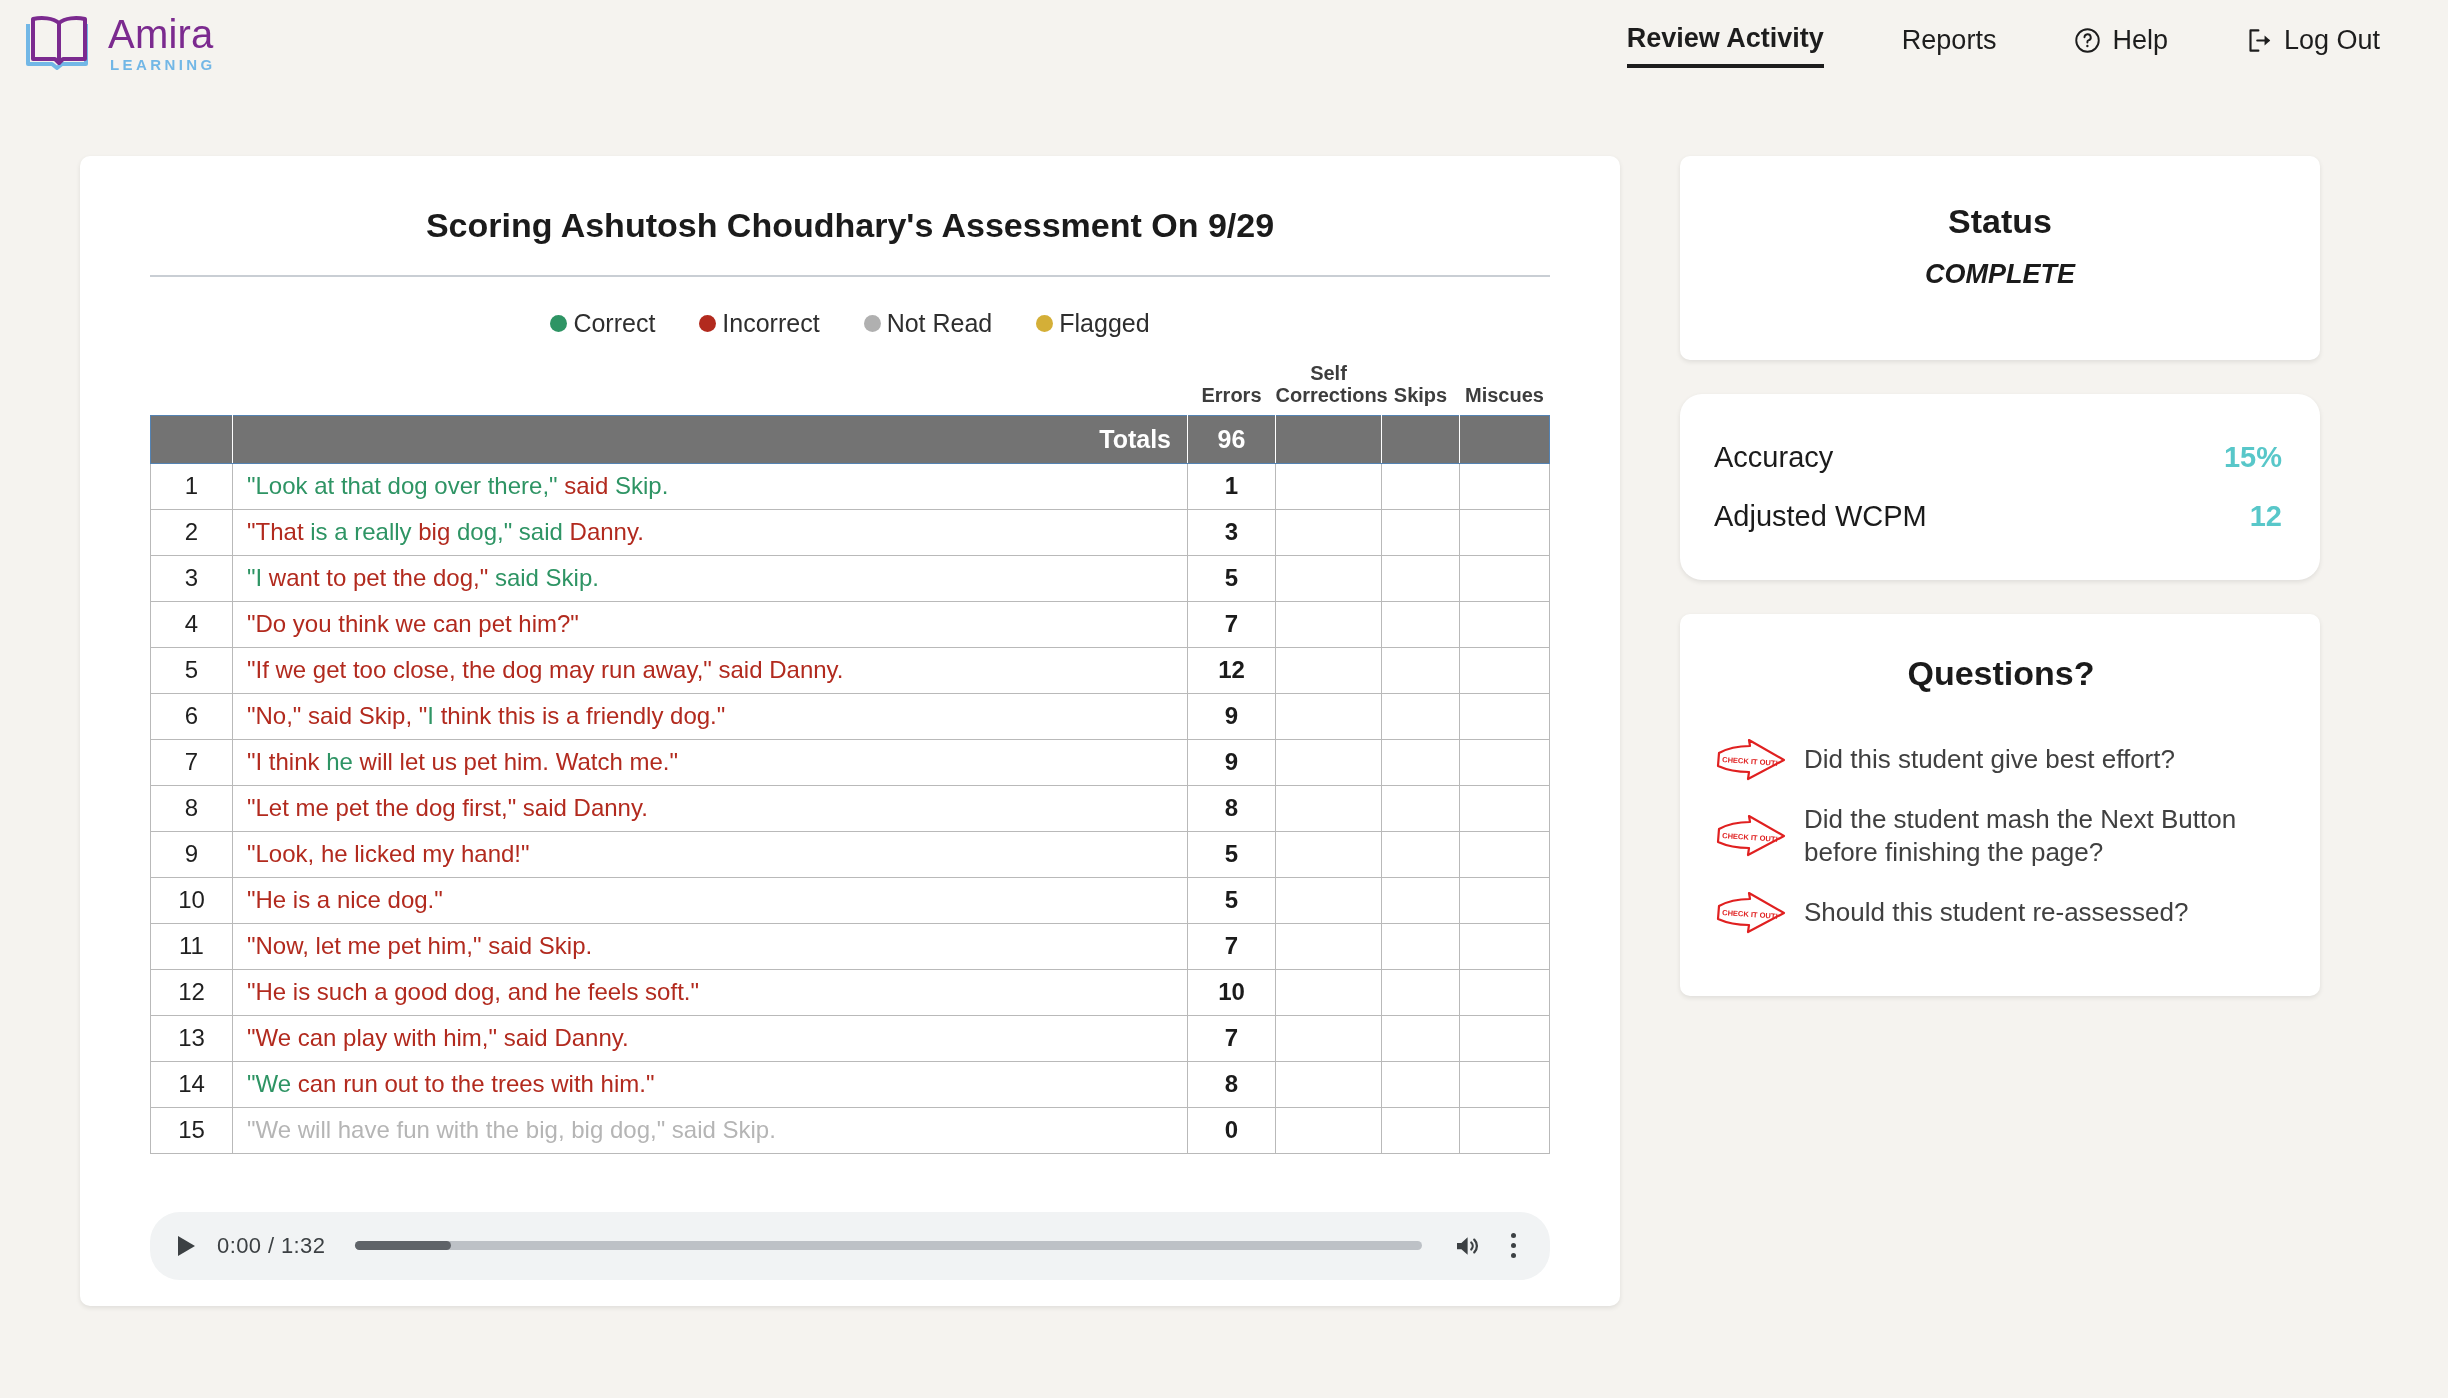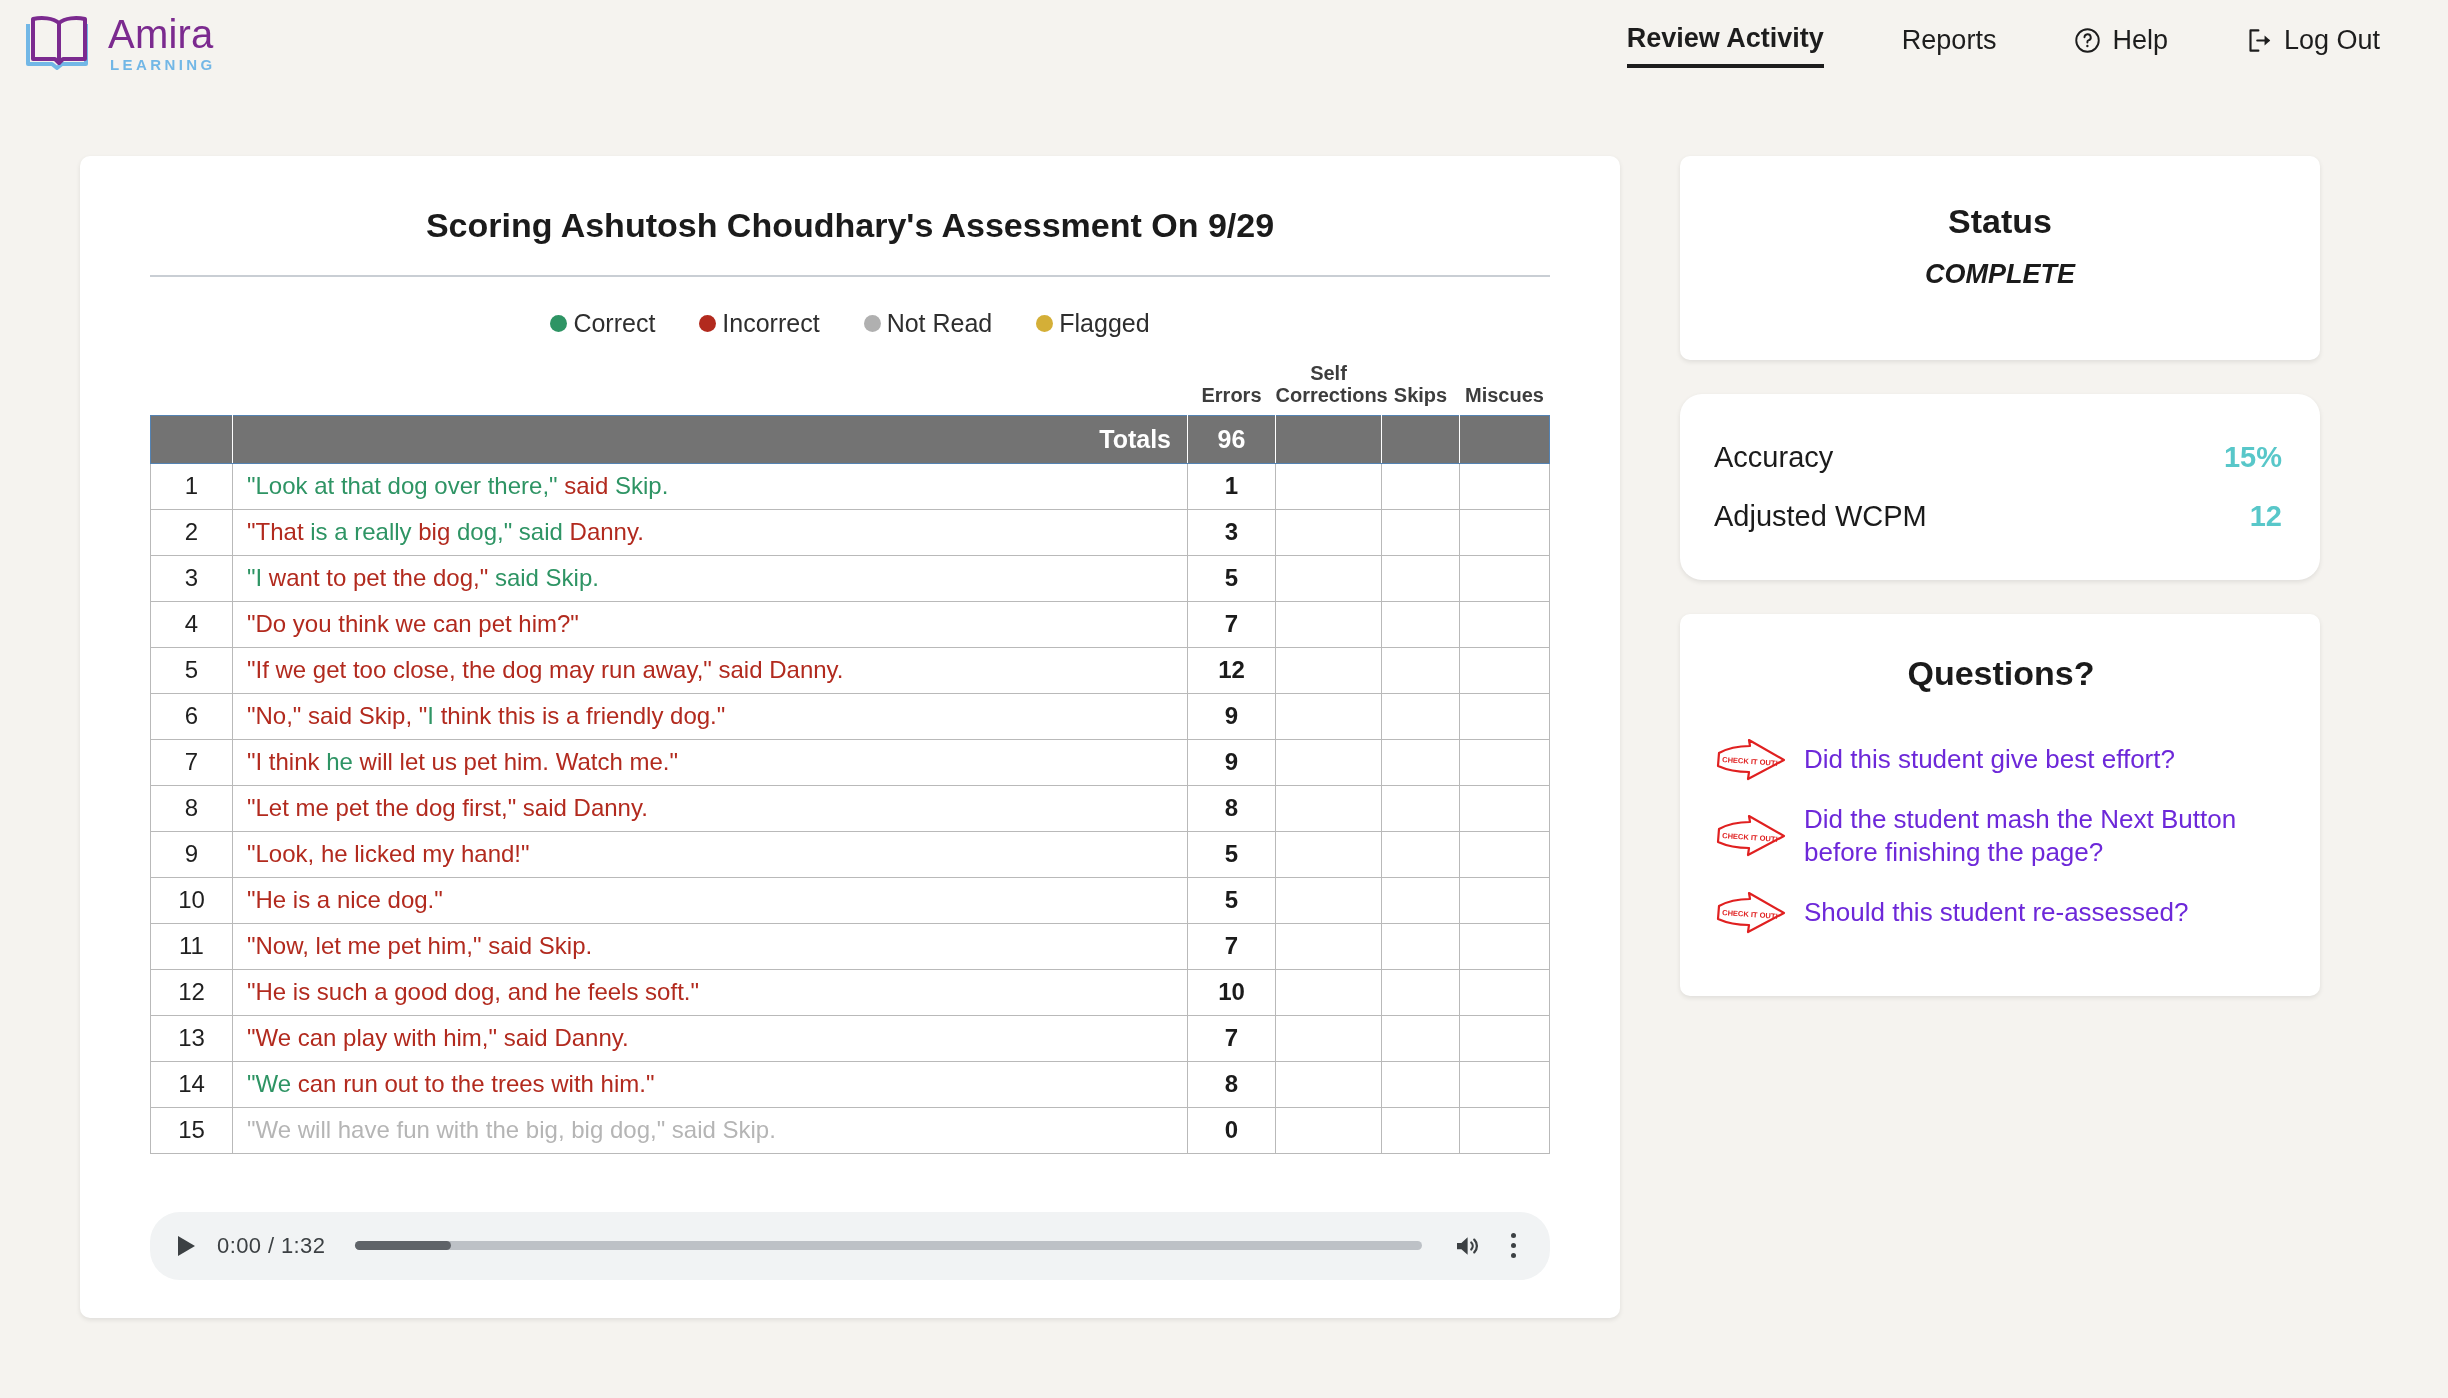--- a/index.html
+++ b/index.html
@@ -59,21 +59,21 @@
     display: flex;
     align-items: flex-start;
     gap: 60px;
     padding: 70px 78px 0 80px;
   }
   .card {
     background: #ffffff;
     border-radius: 10px;
     box-shadow: 0 2px 5px rgba(0,0,0,0.09);
   }
-  .main-card { width: 1540px; padding: 38px 0 38px 0; }
+  .main-card { width: 1540px; padding: 38px 0 26px 0; }
   .side { width: 640px; display: flex; flex-direction: column; gap: 34px; }
 
   
   .assess-title {
     text-align: center;
     font-size: 34px;
     font-weight: 700;
     color: #1b1b1b;
     margin: 12px 0 30px 0;
   }
@@ -211,21 +211,21 @@
 
   .questions-card { padding: 40px 30px 50px 32px; }
   .questions-title {
     text-align: center; font-size: 34px; font-weight: 700; color: #1b1b1b;
     margin-bottom: 34px;
   }
   .question-row {
     display: flex; align-items: center; gap: 14px; padding: 10px 0 10px 2px;
   }
   .check-arrow { width: 76px; height: 46px; flex: none; }
-  .question-text { font-size: 26px; color: #6d28d9; line-height: 1.28; }
+  .question-text { font-size: 26px; color: #404040; line-height: 1.28; }
 </style>
 </head>
 <body>
 
 <div class="topbar">
 
   <div class="brand">
     <span class="brand-logo">
       <svg viewBox="0 0 74 58" width="74" height="58" aria-hidden="true">
         <path d="M8 10 L8 50 L32 50 L37 54 L42 50 L66 50 L66 10" fill="none" stroke="#72b7e6" stroke-width="4" stroke-linejoin="round"></path>

